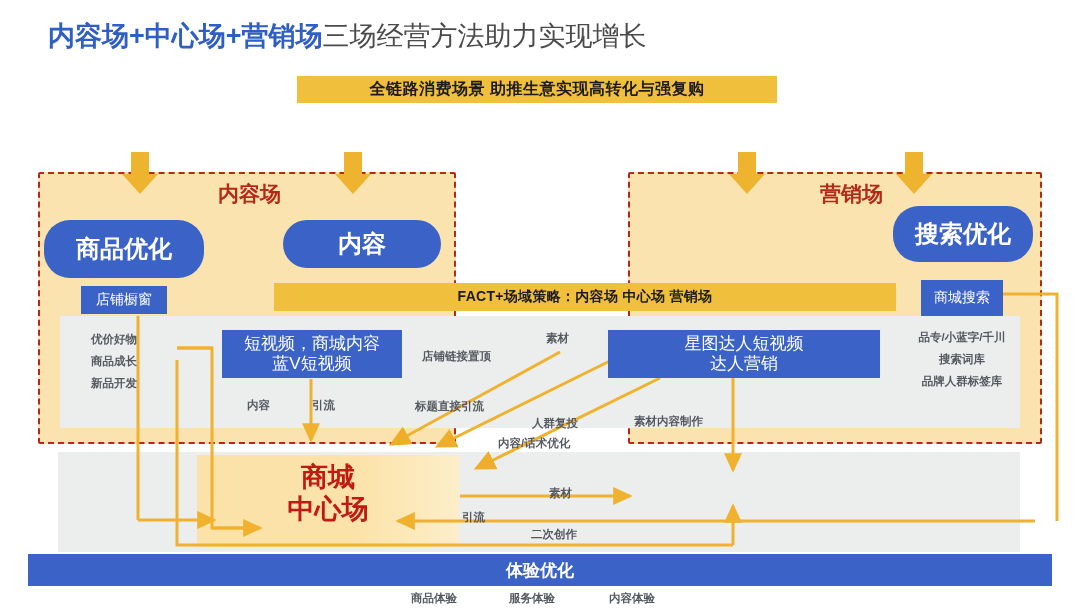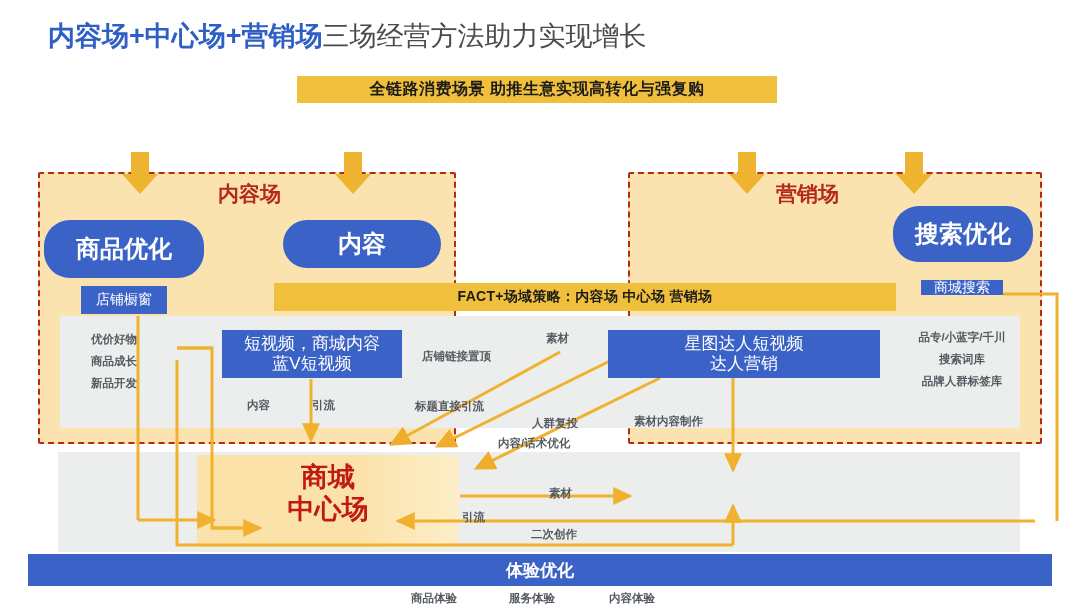--- a/index.html
+++ b/index.html
@@ -63,21 +63,21 @@
   #zone-left  { left: 38px;  top: 172px; width: 414px; height: 268px; }
   #zone-right { left: 628px; top: 172px; width: 410px; height: 268px; }
 
   .zone-title {
     font-size: 21px;
     font-weight: bold;
     color: #b42a18;
     white-space: nowrap;
   }
   #zone-left-title  { left: 218px; top: 180px; }
-  #zone-right-title { left: 776px; top: 180px; text-align: right; }
+  #zone-right-title { left: 820px; top: 180px; text-align: right; }
 
   
   .gray-panel {
     background: #eceded;
   }
   #gray-upper { left: 60px; top: 316px; width: 960px; height: 112px; }
   #gray-lower { left: 58px; top: 452px; width: 962px; height: 100px; }
 
   
   .pill {
@@ -95,21 +95,21 @@
 
   
   .tag {
     background: #3b62c6;
     display: flex; align-items: center; justify-content: center;
     color: #ffffff;
     font-size: 14px;
     white-space: nowrap;
   }
   #tag-shopwindow { left: 81px;  top: 286px; width: 86px; height: 28px; }
-  #tag-mallsearch { left: 921px; top: 280px; width: 82px; height: 15px; }
+  #tag-mallsearch { left: 921px; top: 280px; width: 82px; height: 36px; }
 
   
   #fact-bar {
     left: 234px; top: 283px;
     width: 622px; height: 28px;
     background: #f0c03c;
     display: flex; align-items: center; justify-content: center;
     color: #1b1b1b;
     font-size: 14px;
     font-weight: bold;

